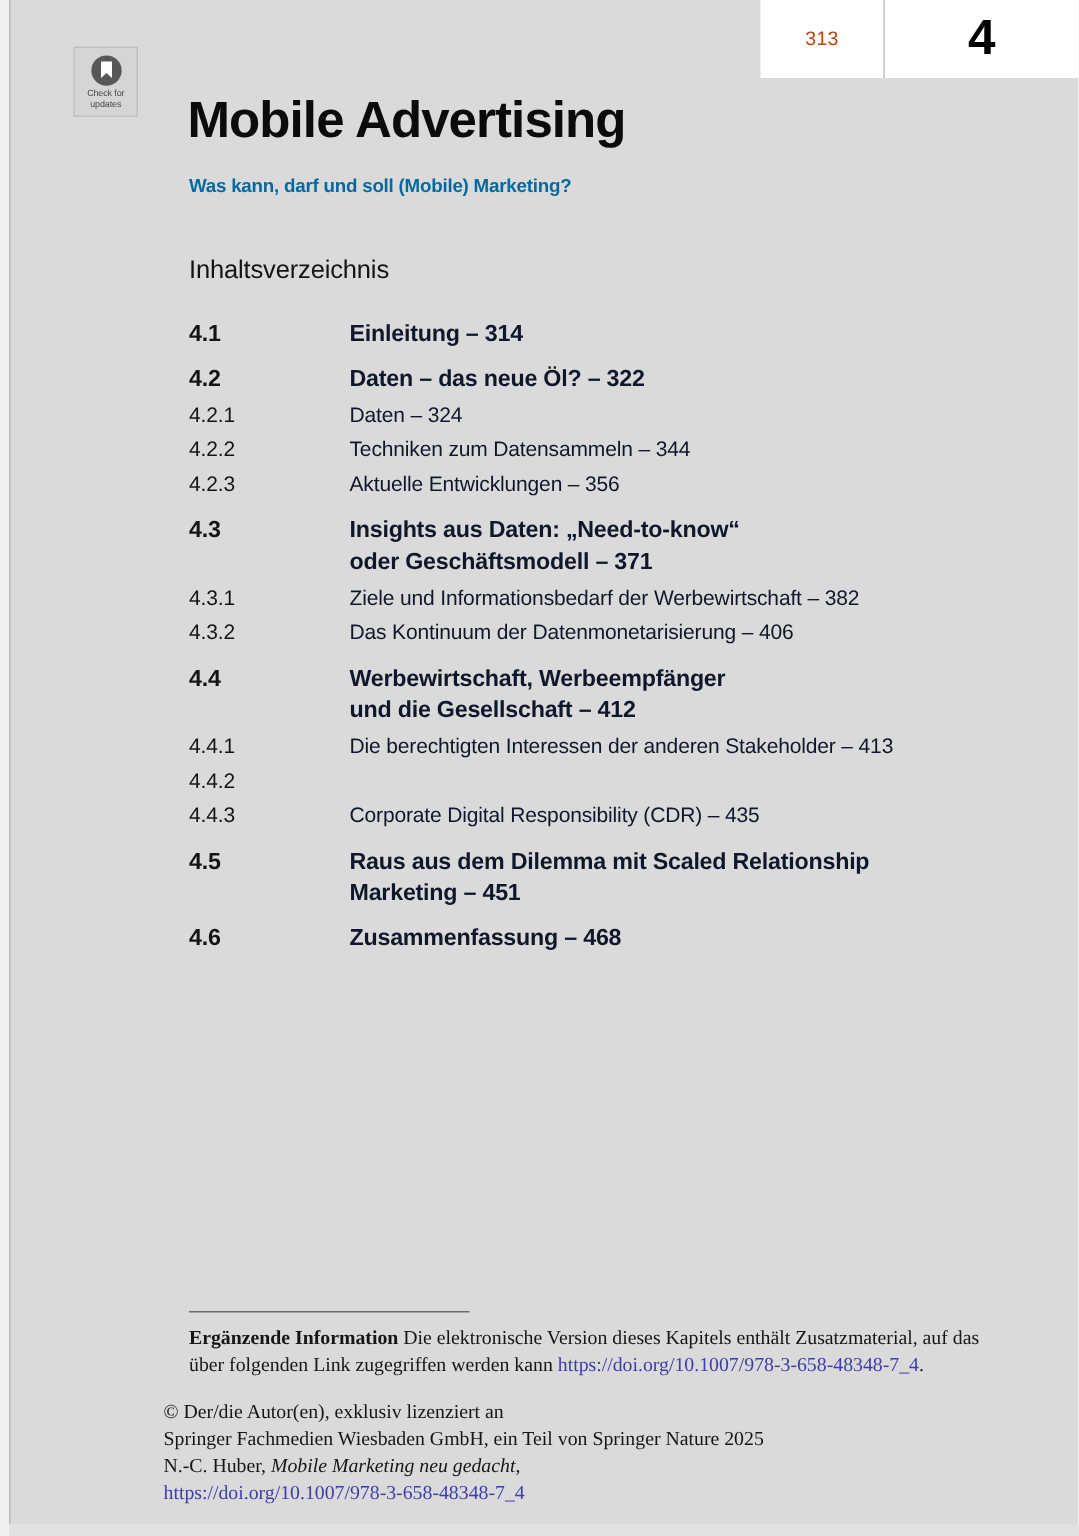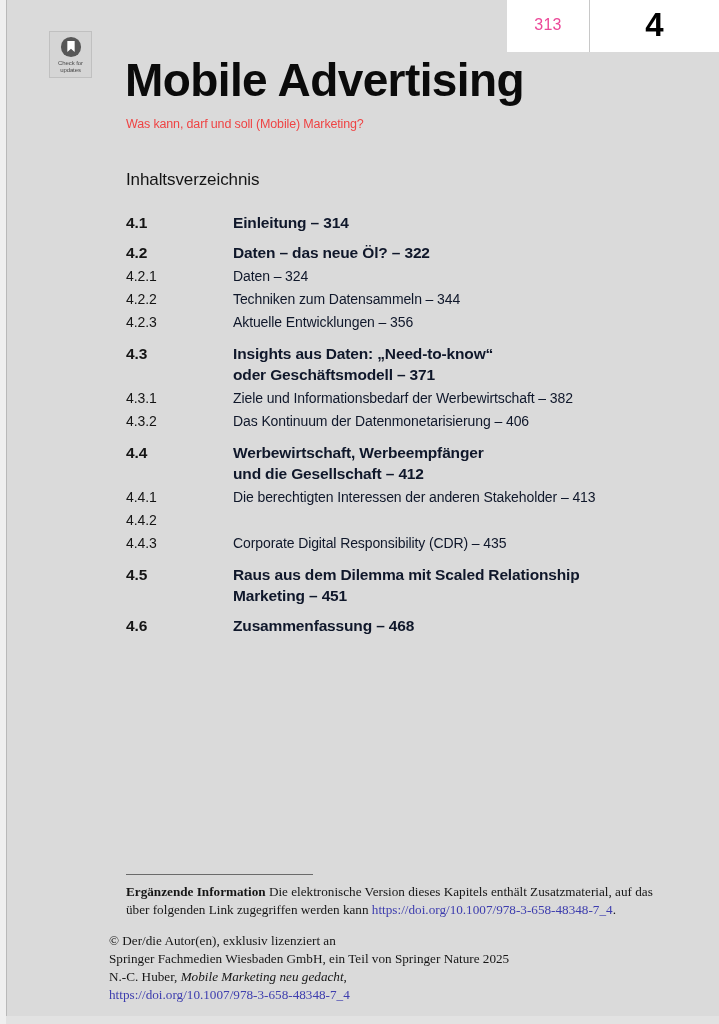--- a/index.html
+++ b/index.html
@@ -52,22 +52,22 @@
     left: 507px;
     top: -2px;
     width: 82px;
     height: 54px;
     background: #ffffff;
     display: flex;
     align-items: center;
     justify-content: center;
   }
   .hdr-page-num {
-    font-size: 16px;
-    color: #ec4899;
+    font-size: 13px;
+    color: #c2410c;
     letter-spacing: 0.2px;
   }
   .hdr-chapter-box {
     position: absolute;
     left: 590px;
     top: -2px;
     width: 129px;
     height: 54px;
     background: #ffffff;
     display: flex;
@@ -118,34 +118,34 @@
     color: #4a4a4a;
     text-align: center;
     letter-spacing: -0.1px;
   }
 
   
   .chapter-title {
     position: absolute;
     left: 125px;
     top: 60px;
-    font-size: 46px;
+    font-size: 34px;
     font-weight: bold;
     color: #0b0b0b;
     letter-spacing: -0.6px;
     line-height: 40px;
     white-space: nowrap;
   }
   .chapter-subtitle {
     position: absolute;
     left: 126px;
     top: 117px;
     font-size: 12.5px;
-    font-weight: normal;
-    color: #ef4444;
+    font-weight: bold;
+    color: #0369a1;
     letter-spacing: -0.15px;
     white-space: nowrap;
   }
 
   
   .toc-heading {
     position: absolute;
     left: 126px;
     top: 170px;
     font-size: 17px;

